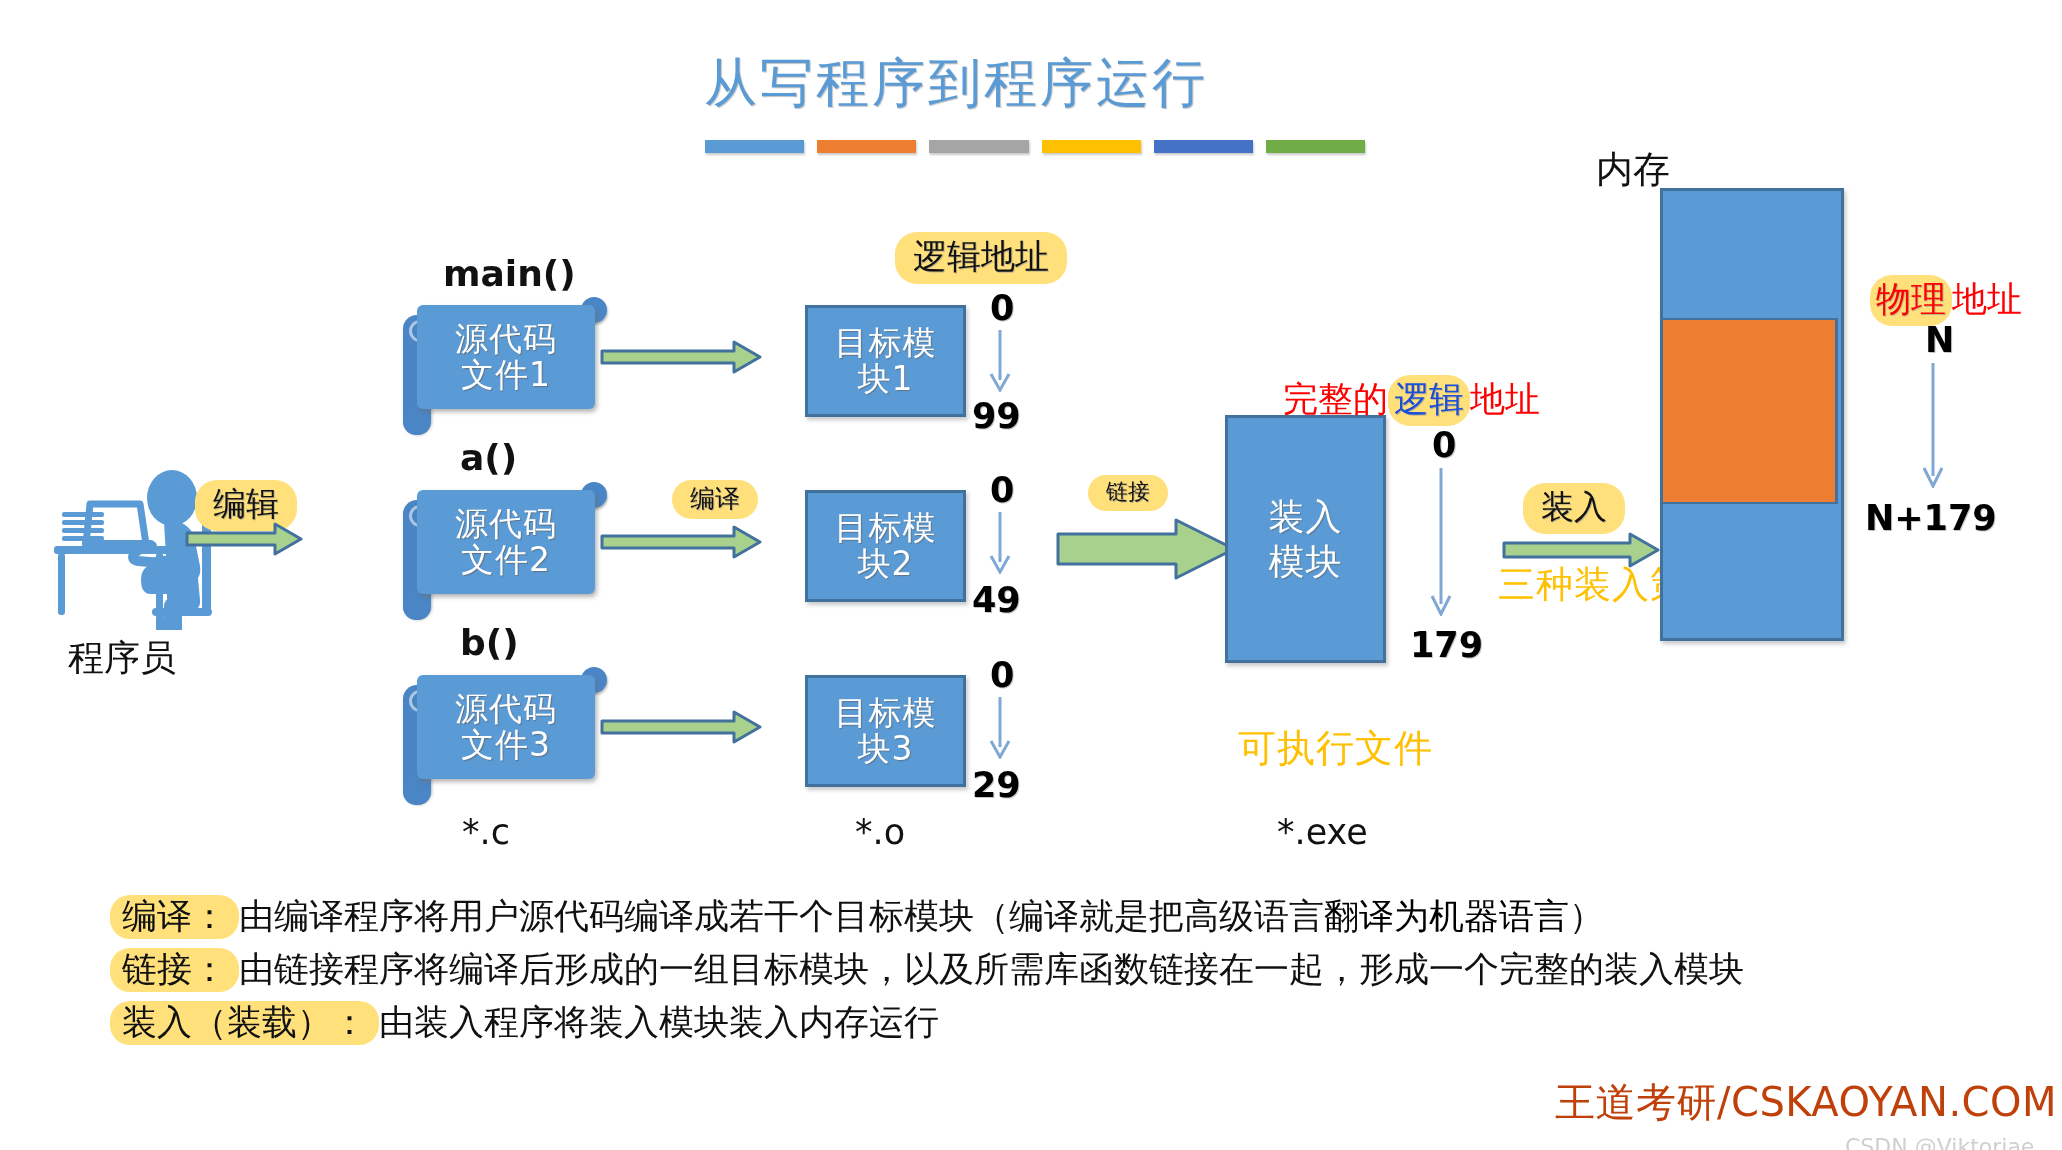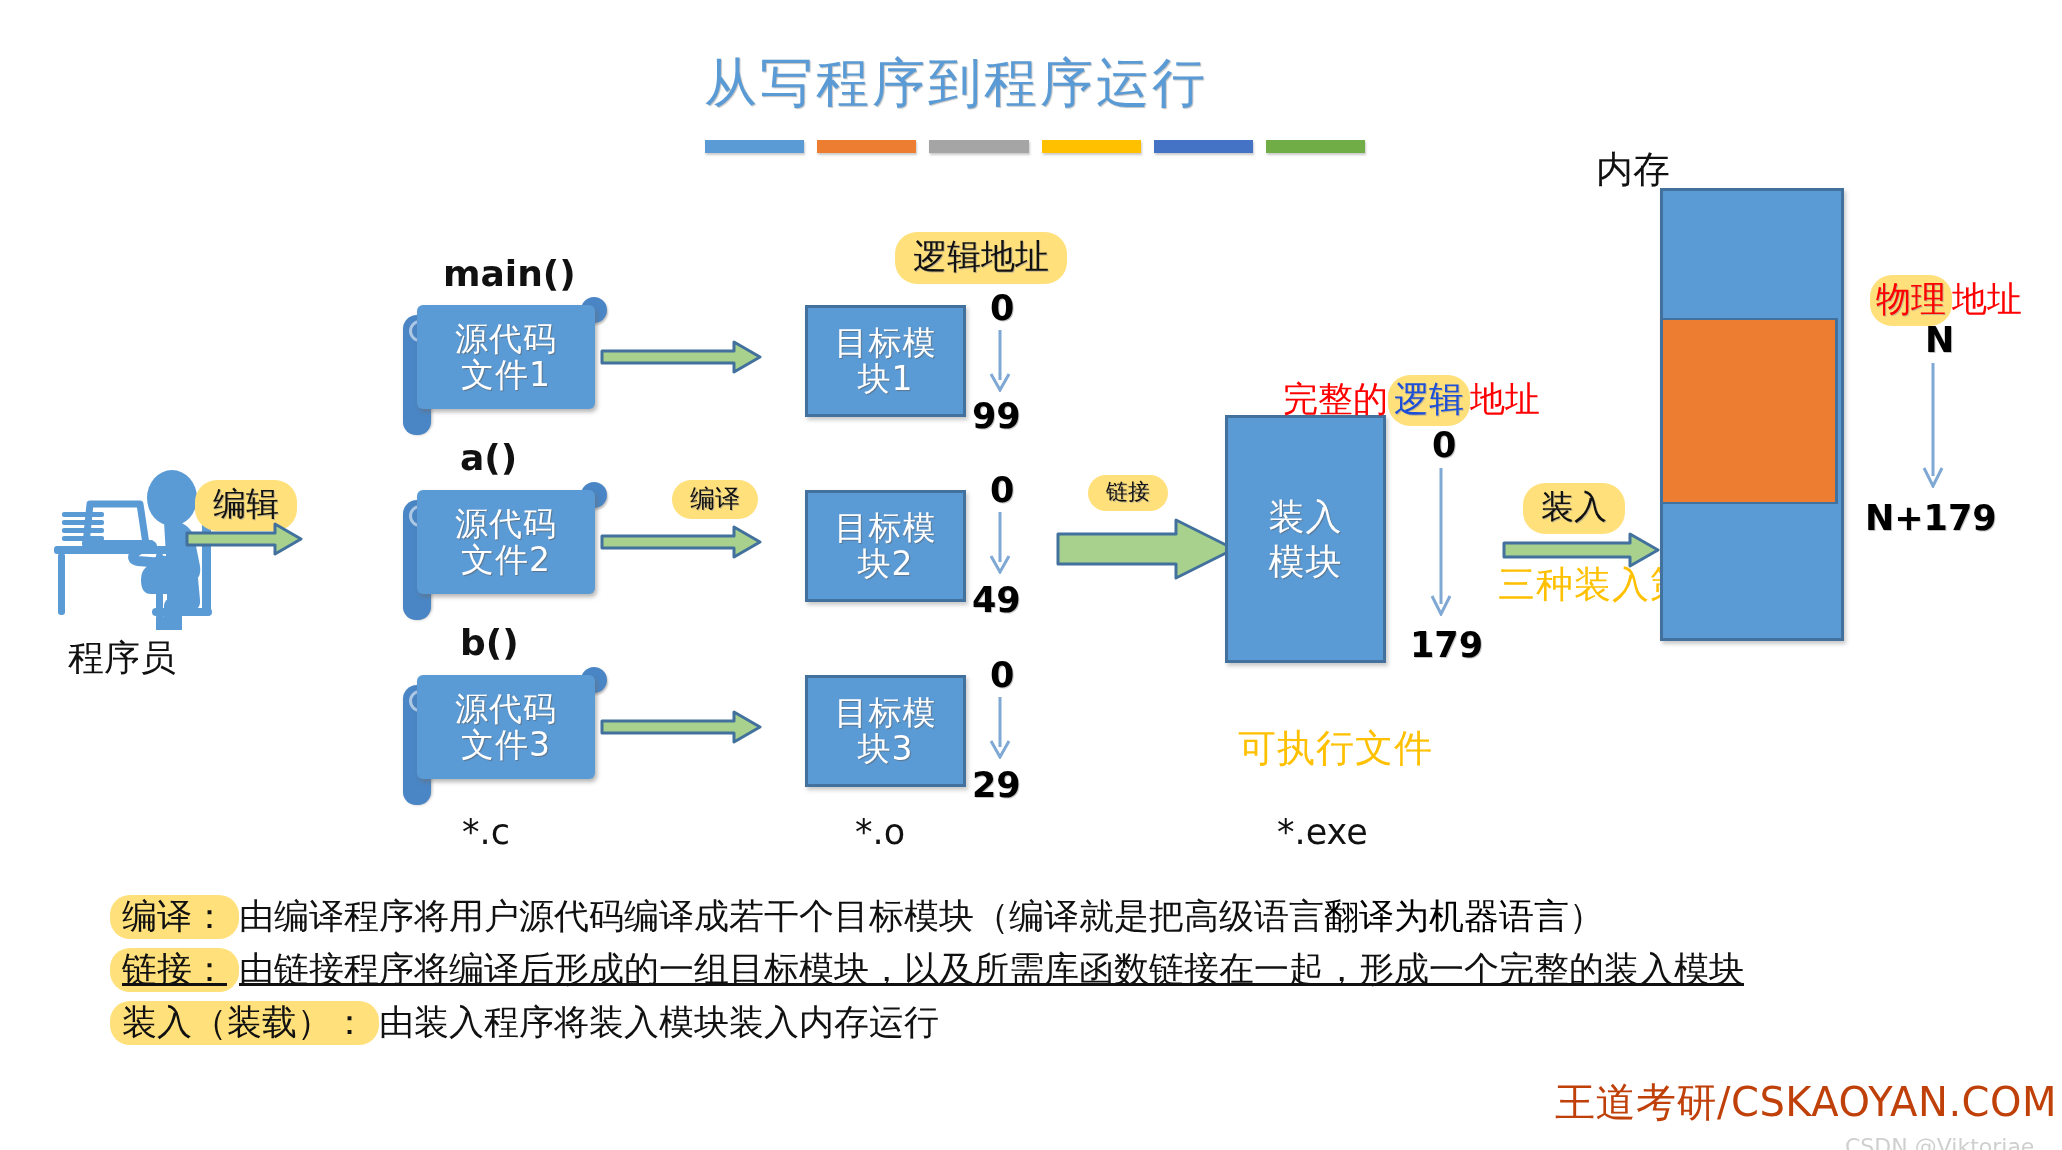--- a/index.html
+++ b/index.html
@@ -279,21 +279,21 @@
   <svg width="30" height="125" viewBox="0 0 30 125">
     <line x1="15" y1="0" x2="15" y2="113" stroke="#7fa8d4" stroke-width="3"></line>
     <path d="M6 105 L15 123 L24 105" fill="none" stroke="#7fa8d4" stroke-width="3"></path>
   </svg>
 </div>
 <div class="abs cn num" style="left:1865px;top:498px;">N+179</div>
 
 <div class="abs note" style="left:110px;top:893px;">
   <span class="hl">编译：</span><span>由编译程序将用户源代码编译成若干个目标模块（编译就是把高级语言</span><span class="red">翻译为机器语言</span><span>）</span>
 </div>
-<div class="abs note" style="left:110px;top:946px;text-decoration:underline;">
+<div class="abs note" style="left:110px;top:946px;">
   <span class="hl">链接：</span><span>由链接程序将编译后形成的一组目标模块，以及所需库函数链接在一起，形成一个完整的装入模块</span>
 </div>
 <div class="abs note" style="left:110px;top:999px;">
   <span class="hl">装入（装载）：</span><span>由装入程序将装入模块装入内存运行</span>
 </div>
 
 <div class="abs" id="footer">王道考研/CSKAOYAN.COM</div>
 <div class="abs" id="watermark">CSDN @Viktoriae</div>
 
 </body></html>

